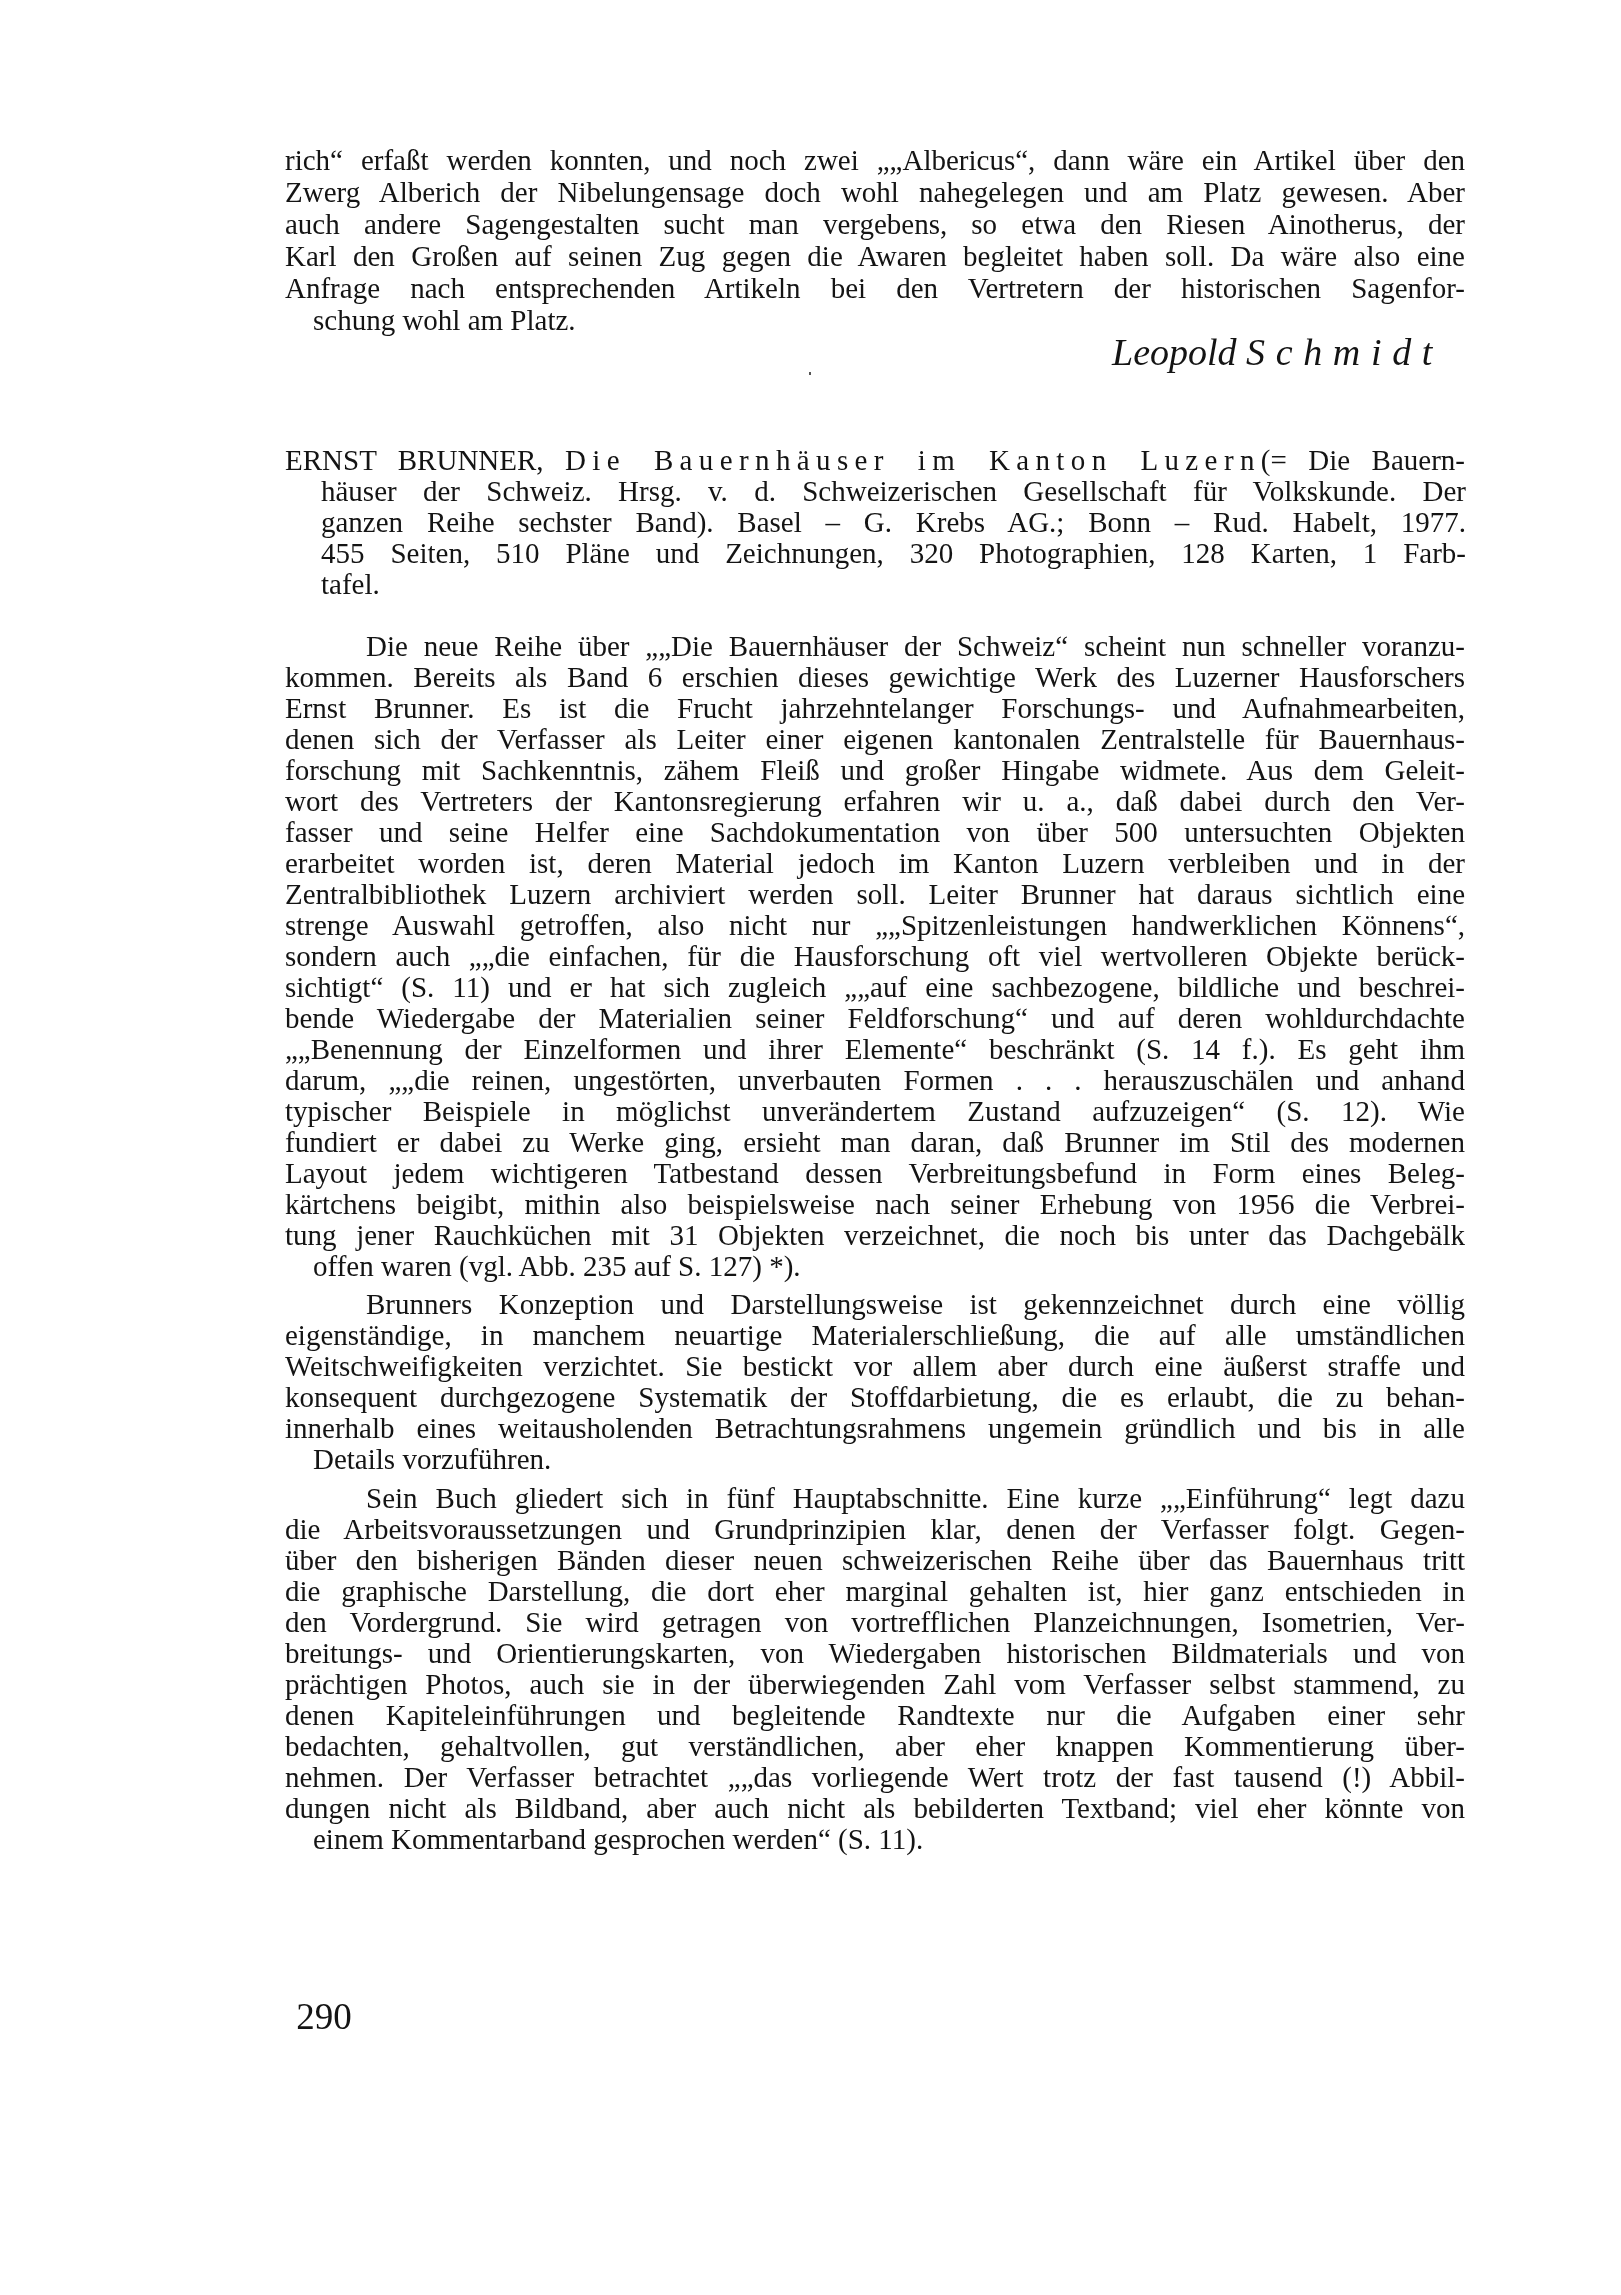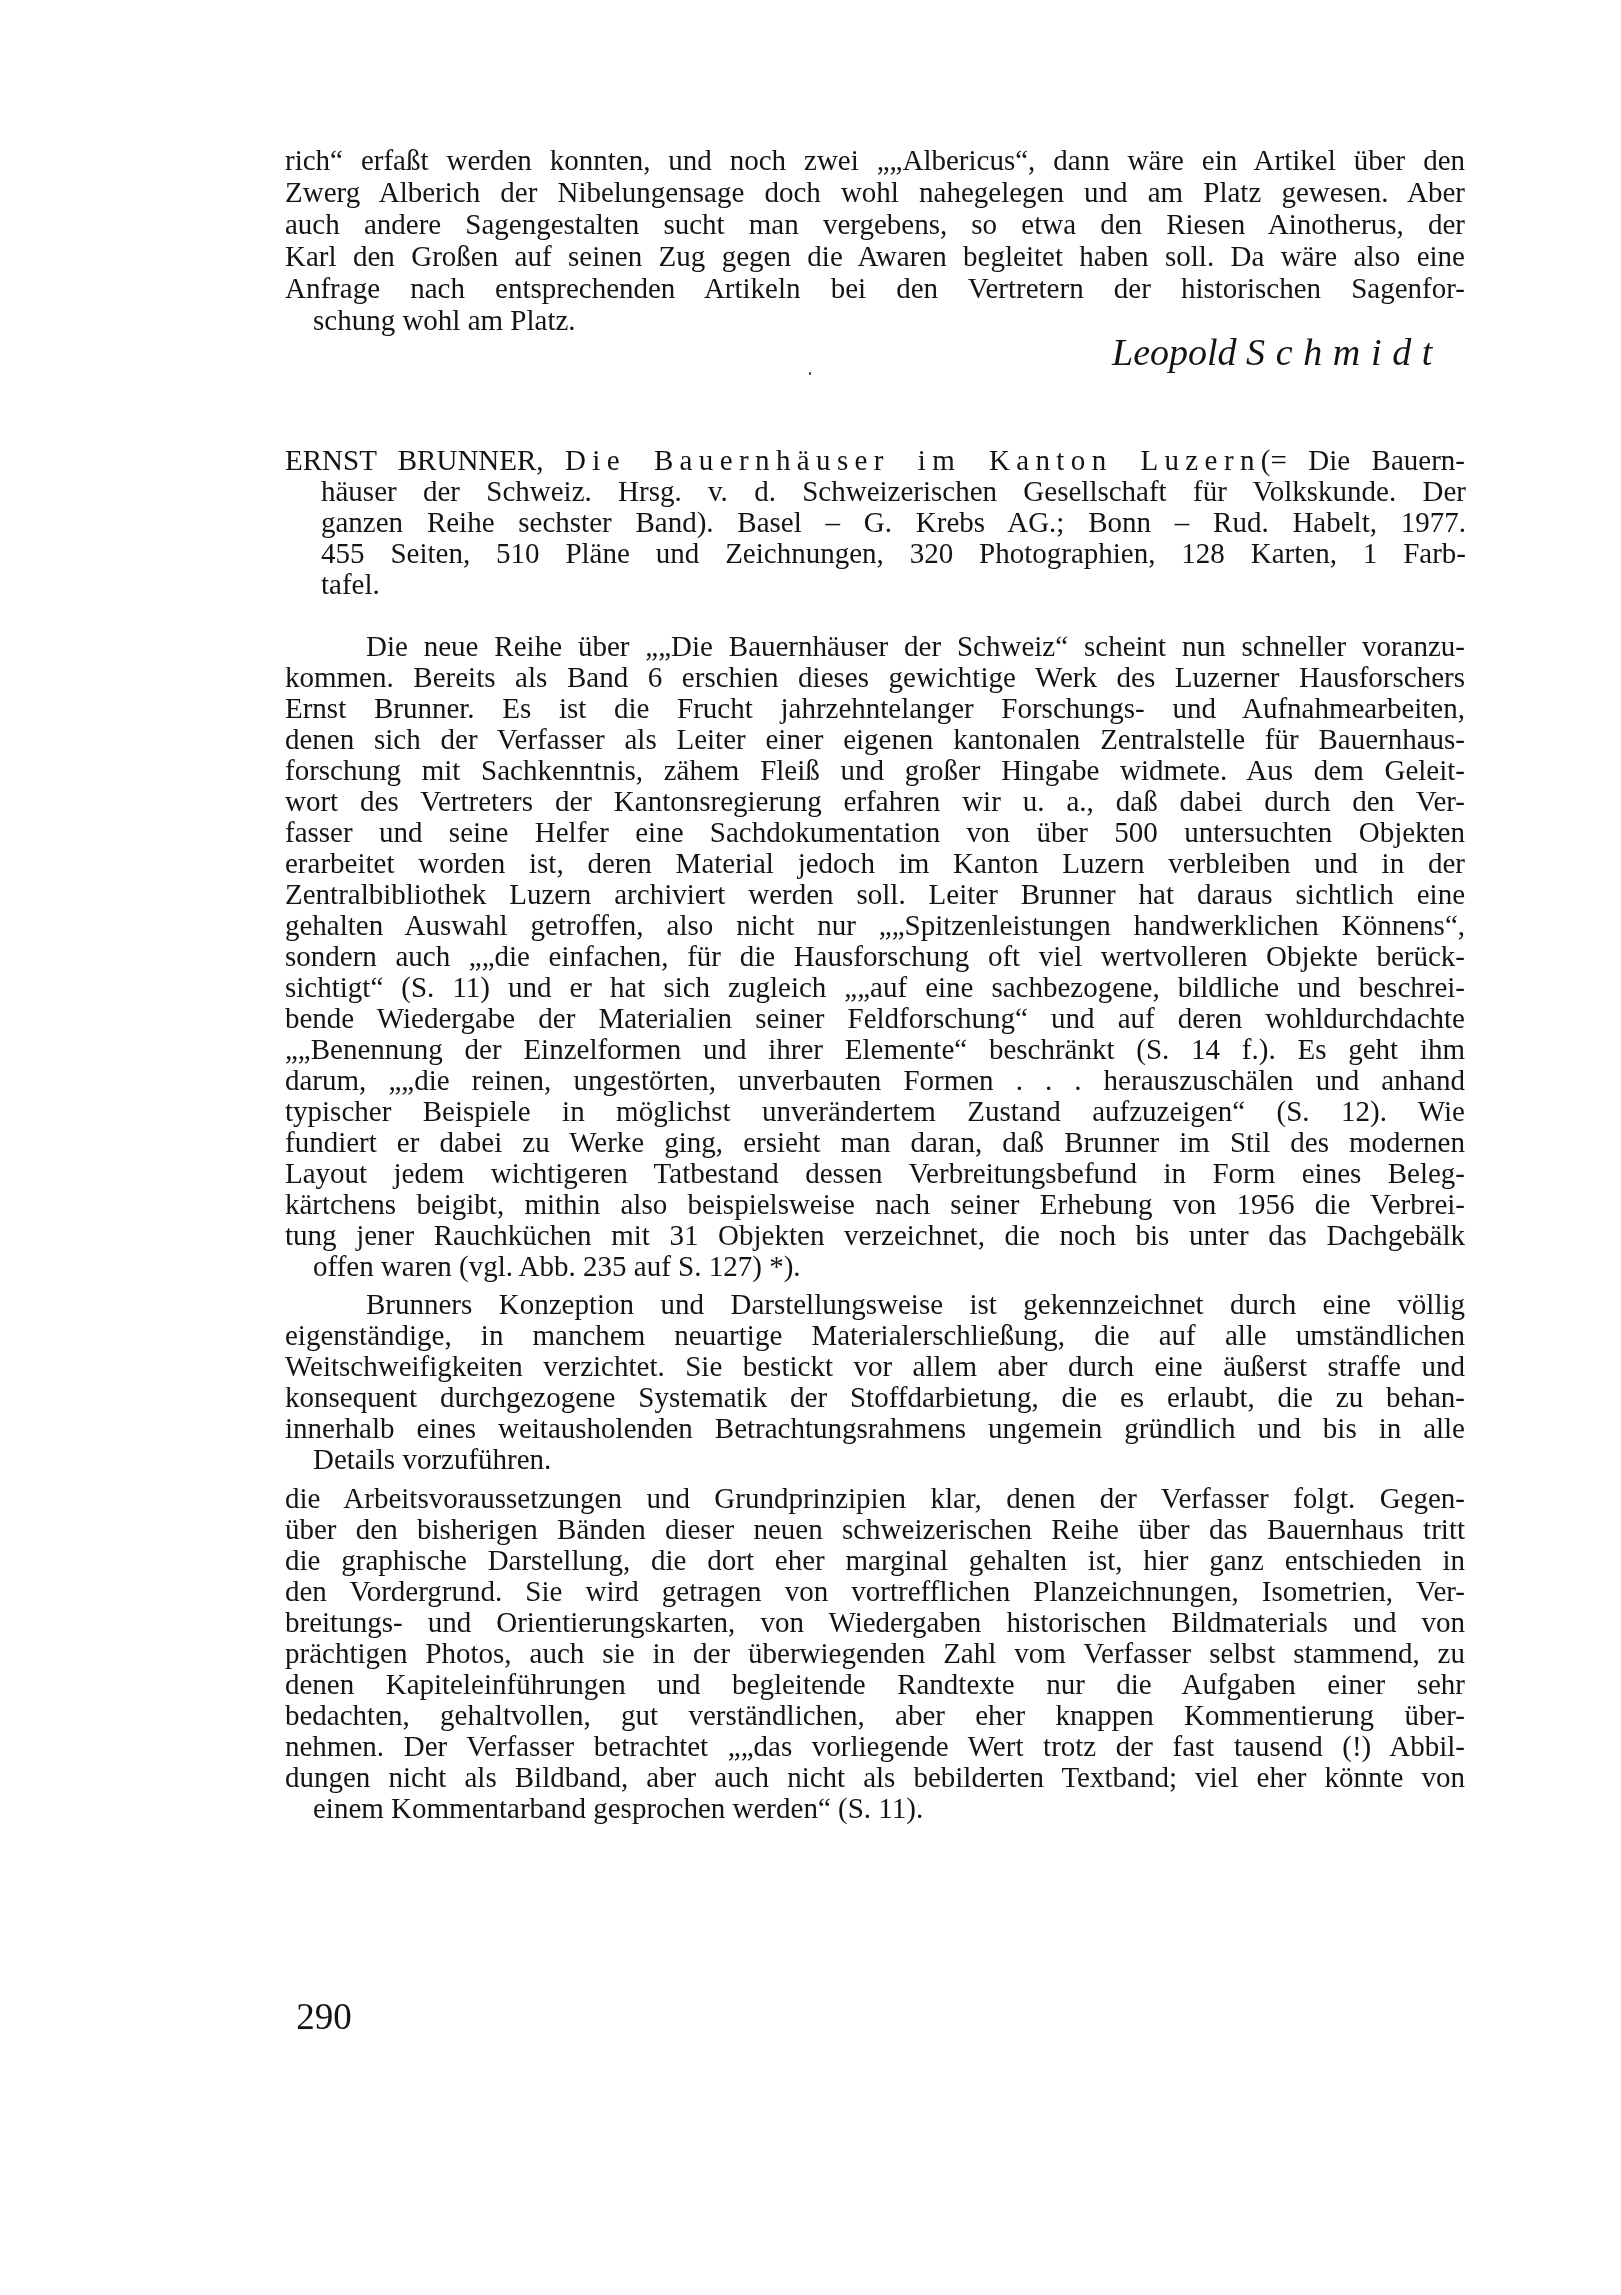--- a/index.html
+++ b/index.html
@@ -131,21 +131,21 @@
     <div>
       <span class="line indent">Die neue Reihe über „„Die Bauernhäuser der Schweiz“ scheint nun schneller voranzu-</span>
       <span class="line">kommen. Bereits als Band 6 erschien dieses gewichtige Werk des Luzerner Hausforschers</span>
       <span class="line">Ernst Brunner. Es ist die Frucht jahrzehntelanger Forschungs- und Aufnahmearbeiten,</span>
       <span class="line">denen sich der Verfasser als Leiter einer eigenen kantonalen Zentralstelle für Bauernhaus-</span>
       <span class="line">forschung mit Sachkenntnis, zähem Fleiß und großer Hingabe widmete. Aus dem Geleit-</span>
       <span class="line">wort des Vertreters der Kantonsregierung erfahren wir u. a., daß dabei durch den Ver-</span>
       <span class="line">fasser und seine Helfer eine Sachdokumentation von über 500 untersuchten Objekten</span>
       <span class="line">erarbeitet worden ist, deren Material jedoch im Kanton Luzern verbleiben und in der</span>
       <span class="line">Zentralbibliothek Luzern archiviert werden soll. Leiter Brunner hat daraus sichtlich eine</span>
-      <span class="line">gehalten Auswahl getroffen, also nicht nur „„Spitzenleistungen handwerklichen Könnens“,</span>
+      <span class="line">strenge Auswahl getroffen, also nicht nur „„Spitzenleistungen handwerklichen Könnens“,</span>
       <span class="line">sondern auch „„die einfachen, für die Hausforschung oft viel wertvolleren Objekte berück-</span>
       <span class="line">sichtigt“ (S. 11) und er hat sich zugleich „„auf eine sachbezogene, bildliche und beschrei-</span>
       <span class="line">bende Wiedergabe der Materialien seiner Feldforschung“ und auf deren wohldurchdachte</span>
       <span class="line">„„Benennung der Einzelformen und ihrer Elemente“ beschränkt (S. 14 f.). Es geht ihm</span>
       <span class="line">darum, „„die reinen, ungestörten, unverbauten Formen . . . herauszuschälen und anhand</span>
       <span class="line">typischer Beispiele in möglichst unverändertem Zustand aufzuzeigen“ (S. 12). Wie</span>
       <span class="line">fundiert er dabei zu Werke ging, ersieht man daran, daß Brunner im Stil des modernen</span>
       <span class="line">Layout jedem wichtigeren Tatbestand dessen Verbreitungsbefund in Form eines Beleg-</span>
       <span class="line">kärtchens beigibt, mithin also beispielsweise nach seiner Erhebung von 1956 die Verbrei-</span>
       <span class="line">tung jener Rauchküchen mit 31 Objekten verzeichnet, die noch bis unter das Dachgebälk</span>
@@ -155,20 +155,21 @@
     <div>
       <span class="line indent">Brunners Konzeption und Darstellungsweise ist gekennzeichnet durch eine völlig</span>
       <span class="line">eigenständige, in manchem neuartige Materialerschließung, die auf alle umständlichen</span>
       <span class="line">Weitschweifigkeiten verzichtet. Sie bestickt vor allem aber durch eine äußerst straffe und</span>
       <span class="line">konsequent durchgezogene Systematik der Stoffdarbietung, die es erlaubt, die zu behan-</span>
       <span class="line">innerhalb eines weitausholenden Betrachtungsrahmens ungemein gründlich und bis in alle</span>
       <span class="line last">Details vorzuführen.</span>
     </div>
     <div class="para-gap"></div>
     <div>
+      <span class="line indent">Sein Buch gliedert sich in fünf Hauptabschnitte. Eine kurze „„Einführung“ legt dazu</span>
       <span class="line">die Arbeitsvoraussetzungen und Grundprinzipien klar, denen der Verfasser folgt. Gegen-</span>
       <span class="line">über den bisherigen Bänden dieser neuen schweizerischen Reihe über das Bauernhaus tritt</span>
       <span class="line">die graphische Darstellung, die dort eher marginal gehalten ist, hier ganz entschieden in</span>
       <span class="line">den Vordergrund. Sie wird getragen von vortrefflichen Planzeichnungen, Isometrien, Ver-</span>
       <span class="line">breitungs- und Orientierungskarten, von Wiedergaben historischen Bildmaterials und von</span>
       <span class="line">prächtigen Photos, auch sie in der überwiegenden Zahl vom Verfasser selbst stammend, zu</span>
       <span class="line">denen Kapiteleinführungen und begleitende Randtexte nur die Aufgaben einer sehr</span>
       <span class="line">bedachten, gehaltvollen, gut verständlichen, aber eher knappen Kommentierung über-</span>
       <span class="line">nehmen. Der Verfasser betrachtet „„das vorliegende Wert trotz der fast tausend (!) Abbil-</span>
       <span class="line">dungen nicht als Bildband, aber auch nicht als bebilderten Textband; viel eher könnte von</span>

